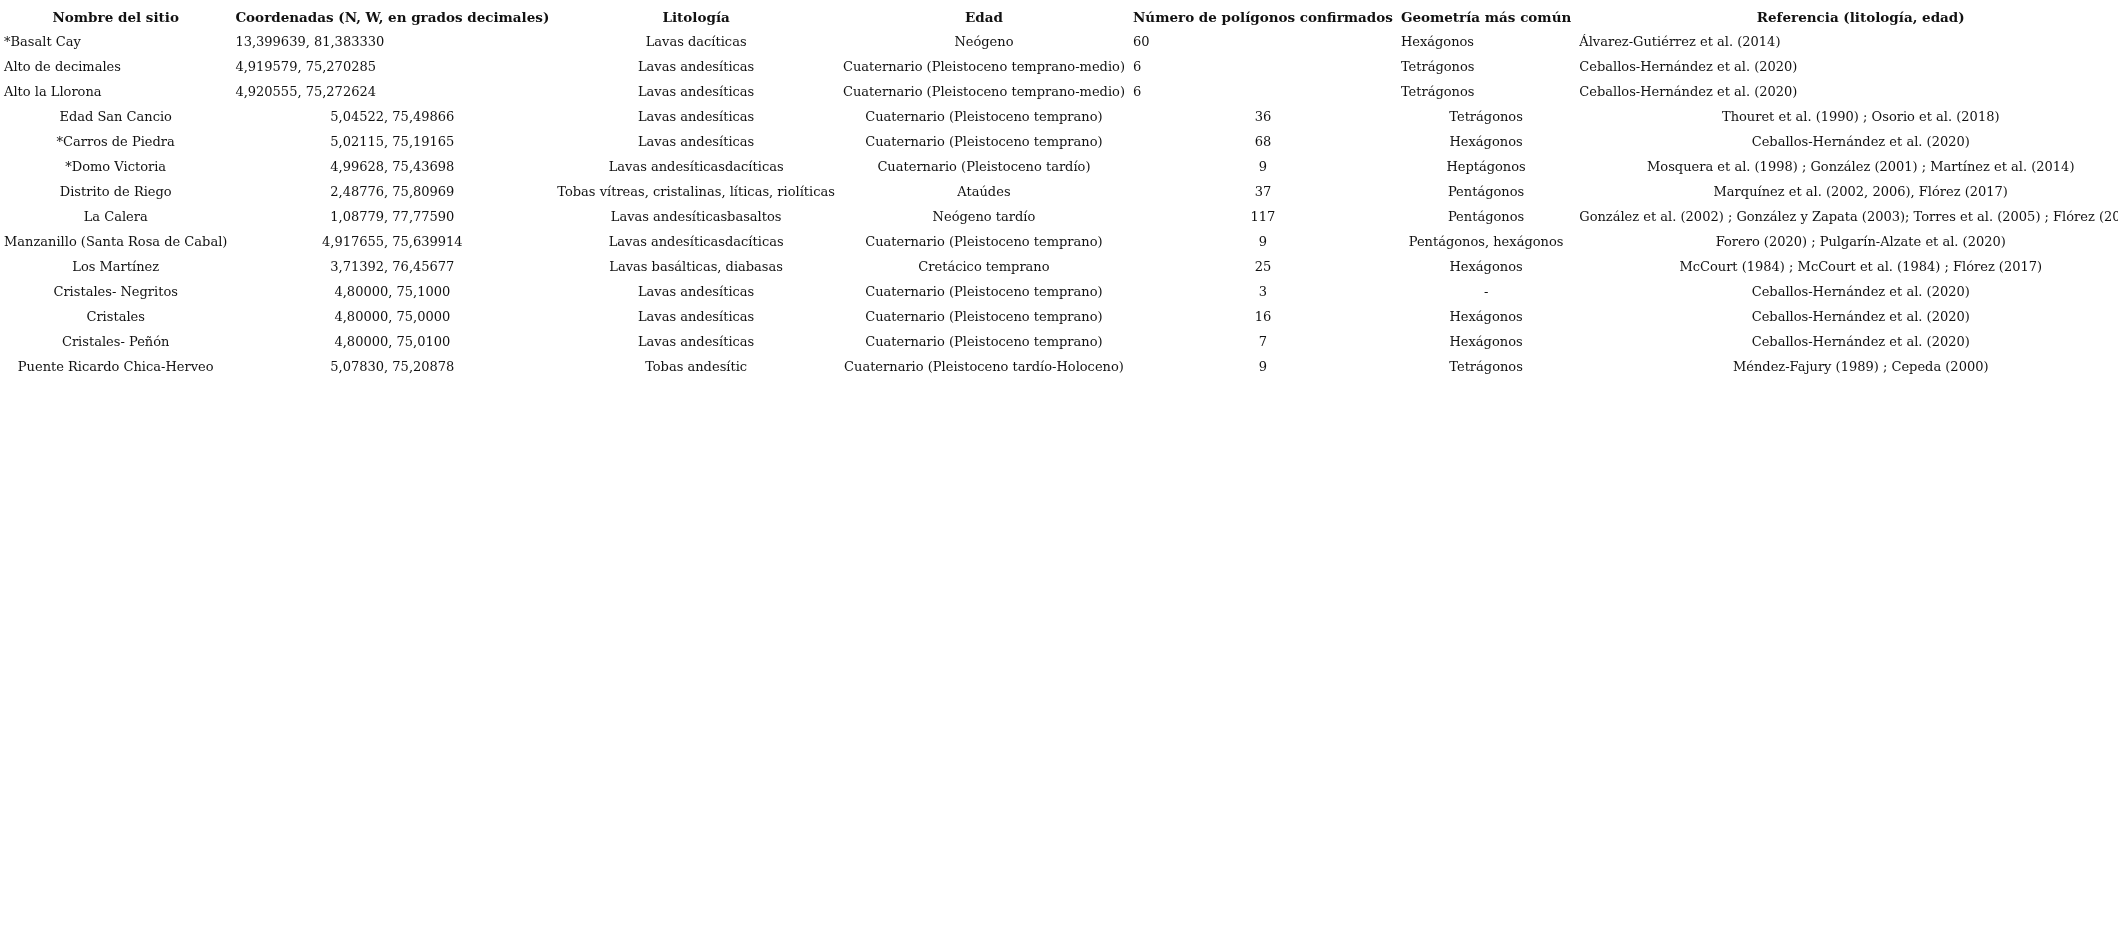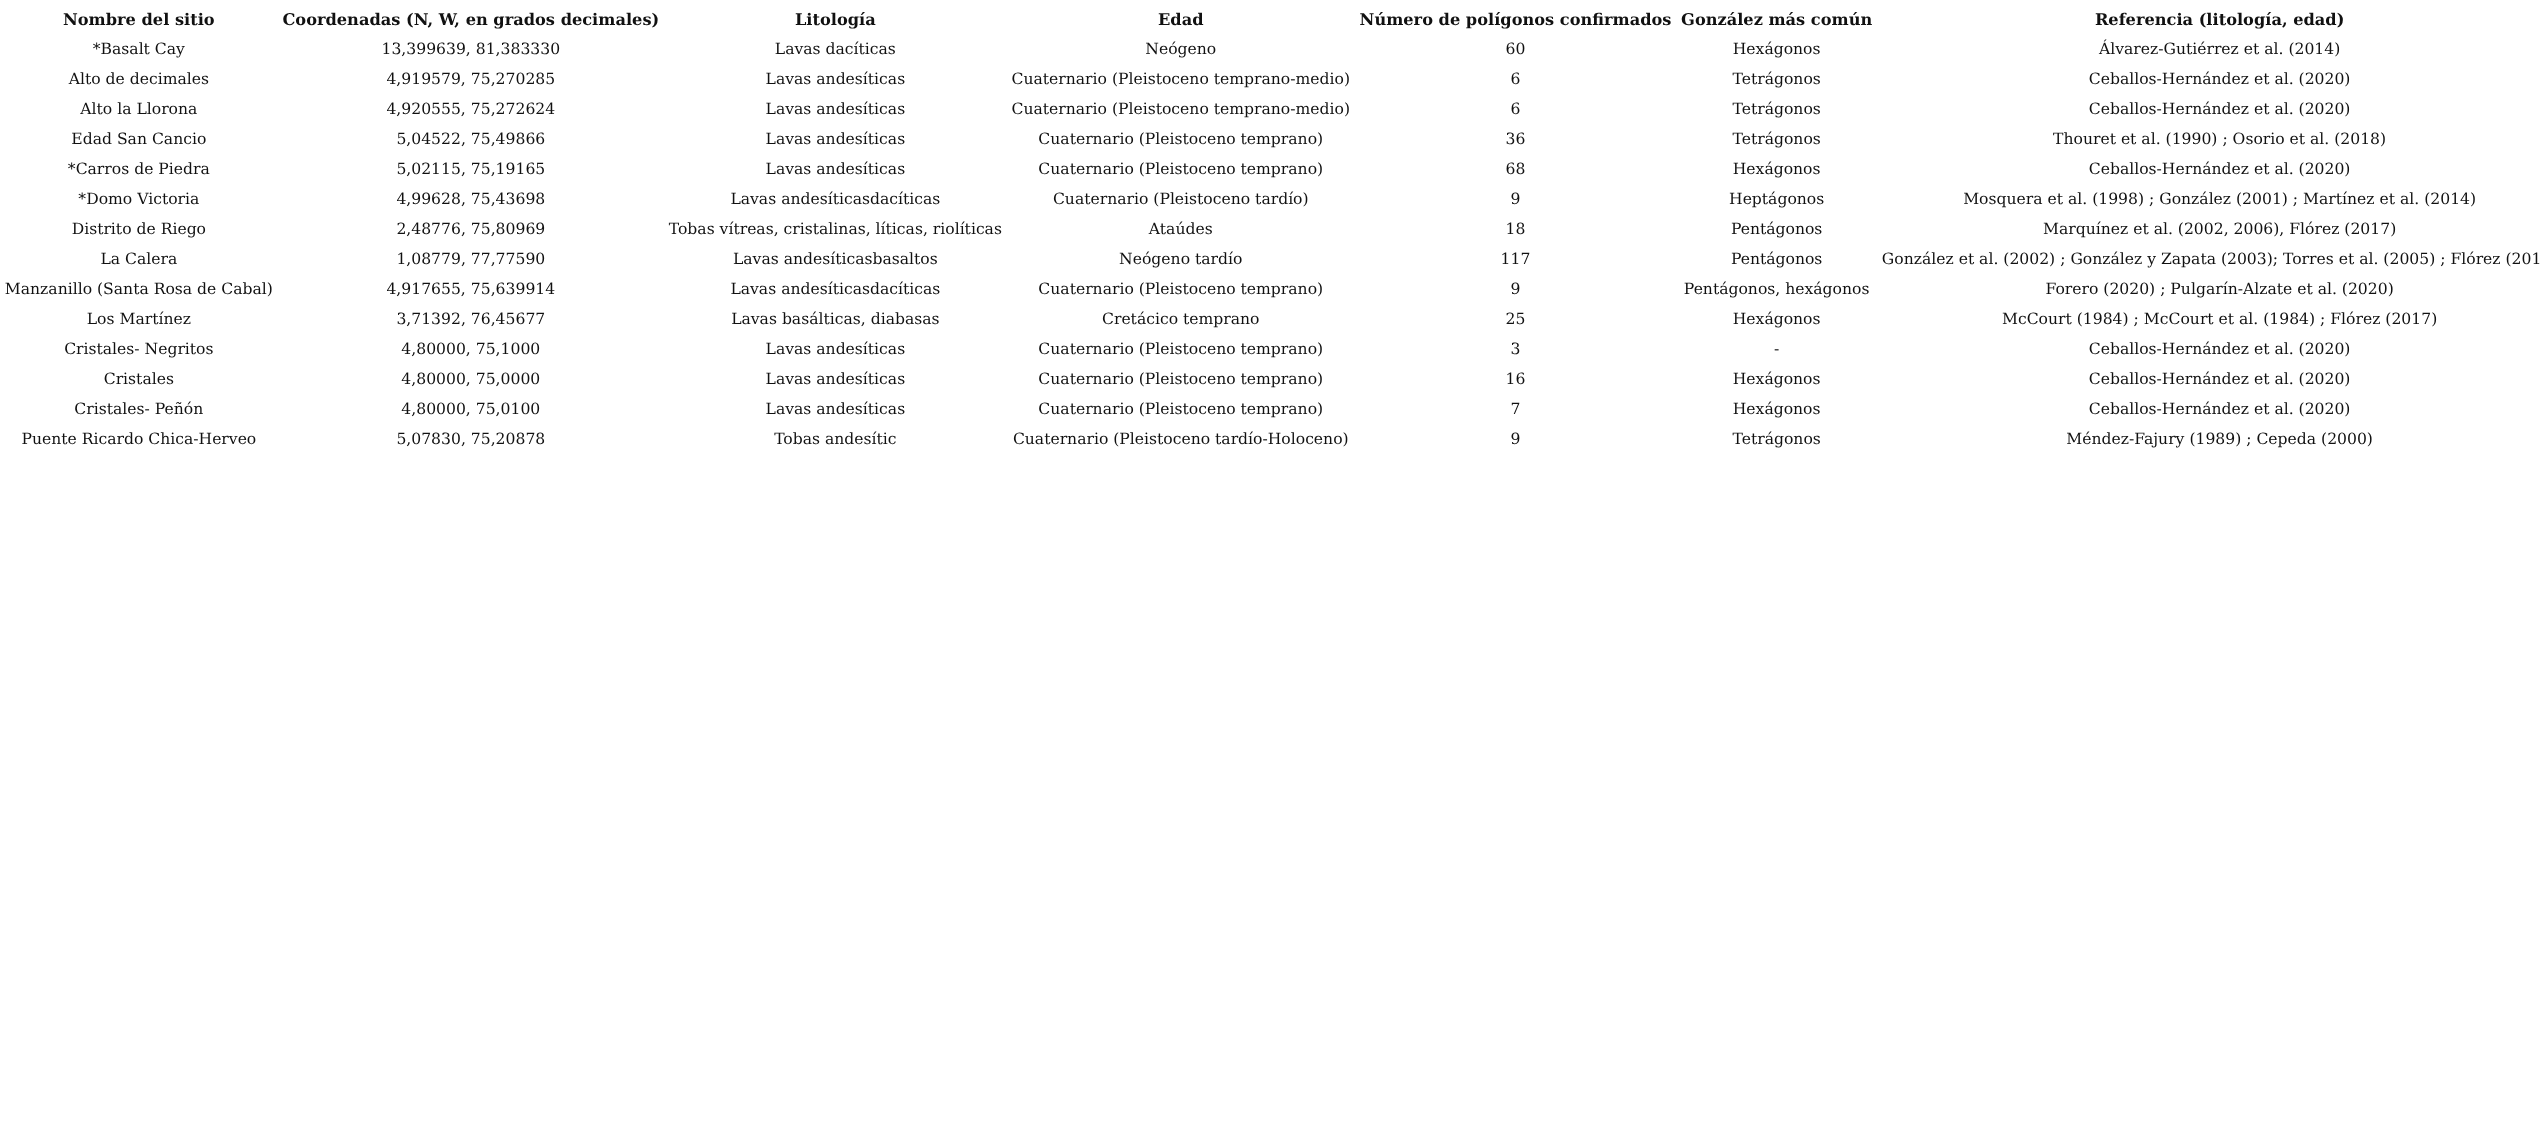--- a/index.html
+++ b/index.html
@@ -5,21 +5,21 @@
   html, body { margin: 0; padding: 0; background: #ffffff; }
   body { width: 2118px; height: 944px; overflow: hidden; position: relative; }
   table {
     position: absolute; left: 0; top: 4px;
     border-collapse: collapse;
     font-family: "DejaVu Serif", "Liberation Serif", serif;
     font-size: 13px; color: #111;
   }
   th { font-weight: bold; font-size: 13.5px; padding: 0 4px; height: 25px; white-space: nowrap; text-align: center; }
   td { padding: 0 4px; height: 25px; white-space: nowrap; font-weight: normal; font-size: 13px; }
-  td.l { text-align: center; margin-top: 12px; }
+  td.l { text-align: left; margin-top: 12px; }
   td.c { text-align: center; }
   col.c1 { width: 232px; } col.c2 { width: 302px; } col.c3 { width: 285px; }
   col.c4 { width: 300px; } col.c5 { width: 254px; } col.c6 { width: 168px; } col.c7 { width: 577px; }
 </style>
 </head>
 <body>
 
 <table>
   <colgroup>
     <col class="c1">
@@ -30,21 +30,21 @@
       <col class="c6">
       <col class="c7">
   </colgroup>
   <thead>
     <tr id="hdr">
         <th>Nombre del sitio</th>
         <th>Coordenadas (N, W, en grados decimales)</th>
         <th>Litología</th>
         <th>Edad</th>
         <th>Número de polígonos confirmados</th>
-        <th>González más común</th>
+        <th>Geometría más común</th>
         <th>Referencia (litología, edad)</th>
       </tr>
   </thead>
   <tbody id="tbody">
       <tr>
         <td class="l">*Basalt Cay</td>
         <td class="l">13,399639, 81,383330</td>
         <td class="c">Lavas dacíticas</td>
         <td class="c">Neógeno</td>
         <td class="l">60</td>
@@ -94,21 +94,21 @@
         <td class="c">Cuaternario (Pleistoceno tardío)</td>
         <td class="c">9</td>
         <td class="c">Heptágonos</td>
         <td class="c">Mosquera et al. (1998) ; González (2001) ; Martínez et al. (2014)</td>
       </tr>
       <tr>
         <td class="c">Distrito de Riego</td>
         <td class="c">2,48776, 75,80969</td>
         <td class="c">Tobas vítreas, cristalinas, líticas, riolíticas</td>
         <td class="c">Ataúdes</td>
-        <td class="c">18</td>
+        <td class="c">37</td>
         <td class="c">Pentágonos</td>
         <td class="c">Marquínez et al. (2002, 2006), Flórez (2017)</td>
       </tr>
       <tr>
         <td class="c">La Calera</td>
         <td class="c">1,08779, 77,77590</td>
         <td class="c">Lavas andesíticasbasaltos</td>
         <td class="c">Neógeno tardío</td>
         <td class="c">117</td>
         <td class="c">Pentágonos</td>

